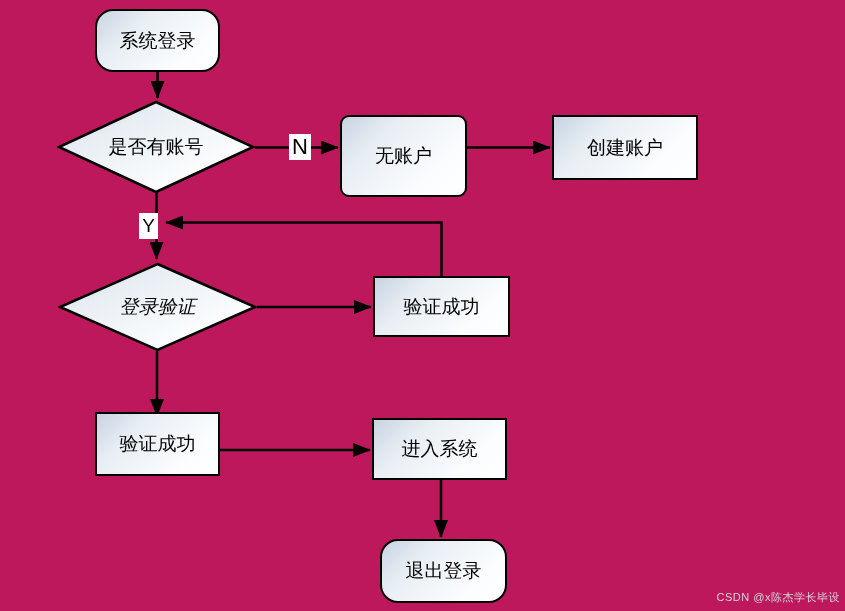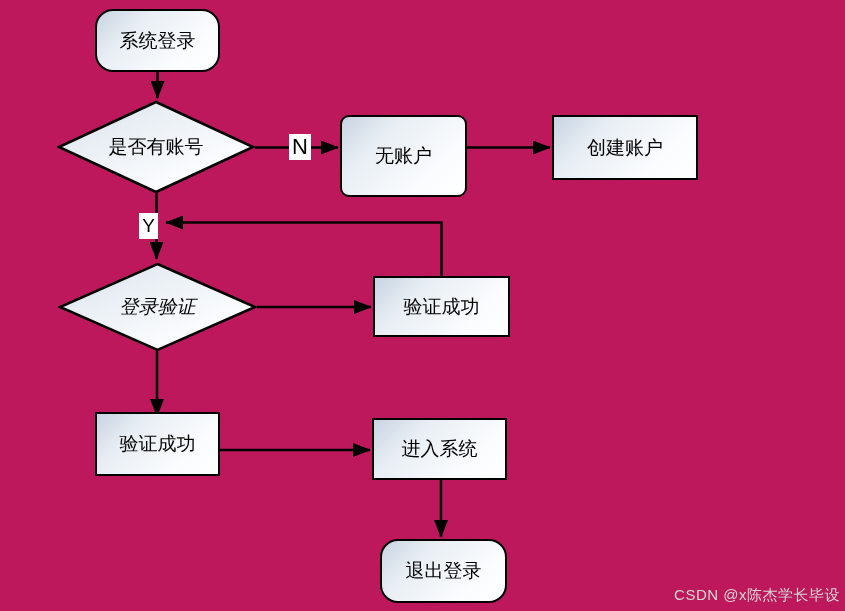--- a/index.html
+++ b/index.html
@@ -36,21 +36,21 @@
 
   .edge-label {
     position:absolute; background:#ffffff; color:#000000; text-align:center;
     font-family:"Liberation Sans","DejaVu Sans",sans-serif; z-index:2;
   }
   #lbl-n { left:289px; top:134px; width:22px; height:26px; font-size:22px; line-height:26px; }
   #lbl-y { left:139px; top:213px; width:19px; height:26px; font-size:19px; line-height:26px; }
 
   .watermark {
     position:absolute; right:5px; bottom:6px;
-    font-size:15px; color:#d5d5d5; letter-spacing:0.5px;
+    font-size:11px; color:#d5d5d5; letter-spacing:0.5px;
   }
 </style>
 </head>
 <body>
 
 <div class="canvas">
 
   <svg class="edges" viewBox="0 0 845 611" aria-hidden="true">
     <defs>
       <marker id="arrowhead" viewBox="0 0 18 14" refX="17" refY="7" markerWidth="18" markerHeight="14" markerUnits="userSpaceOnUse" orient="auto">

